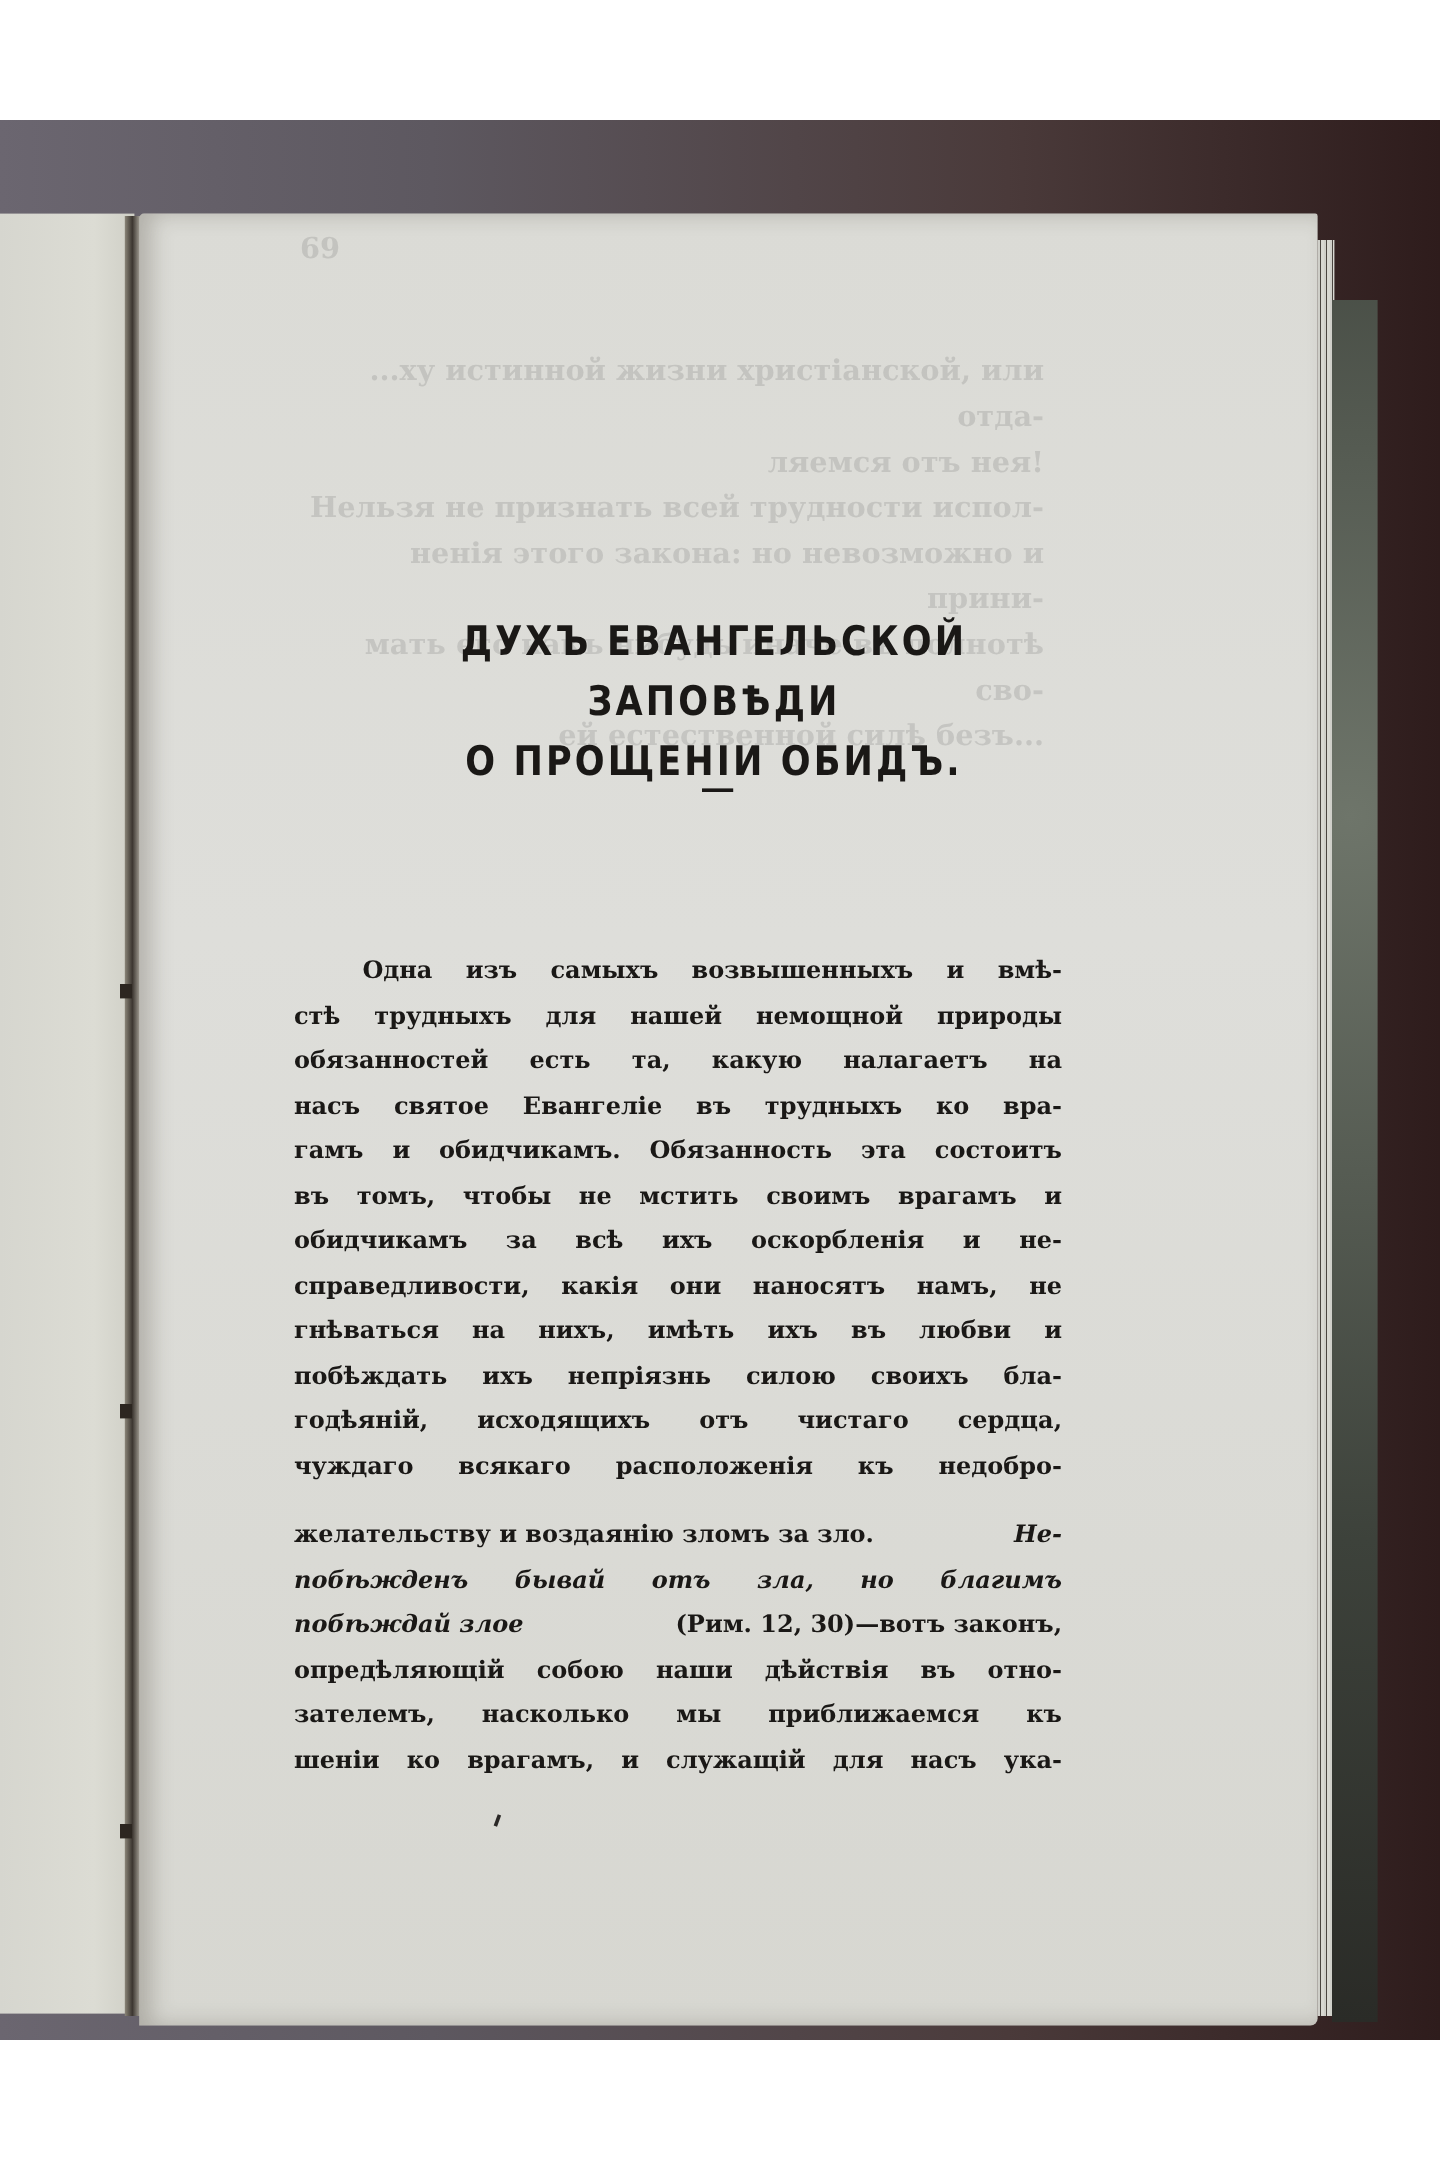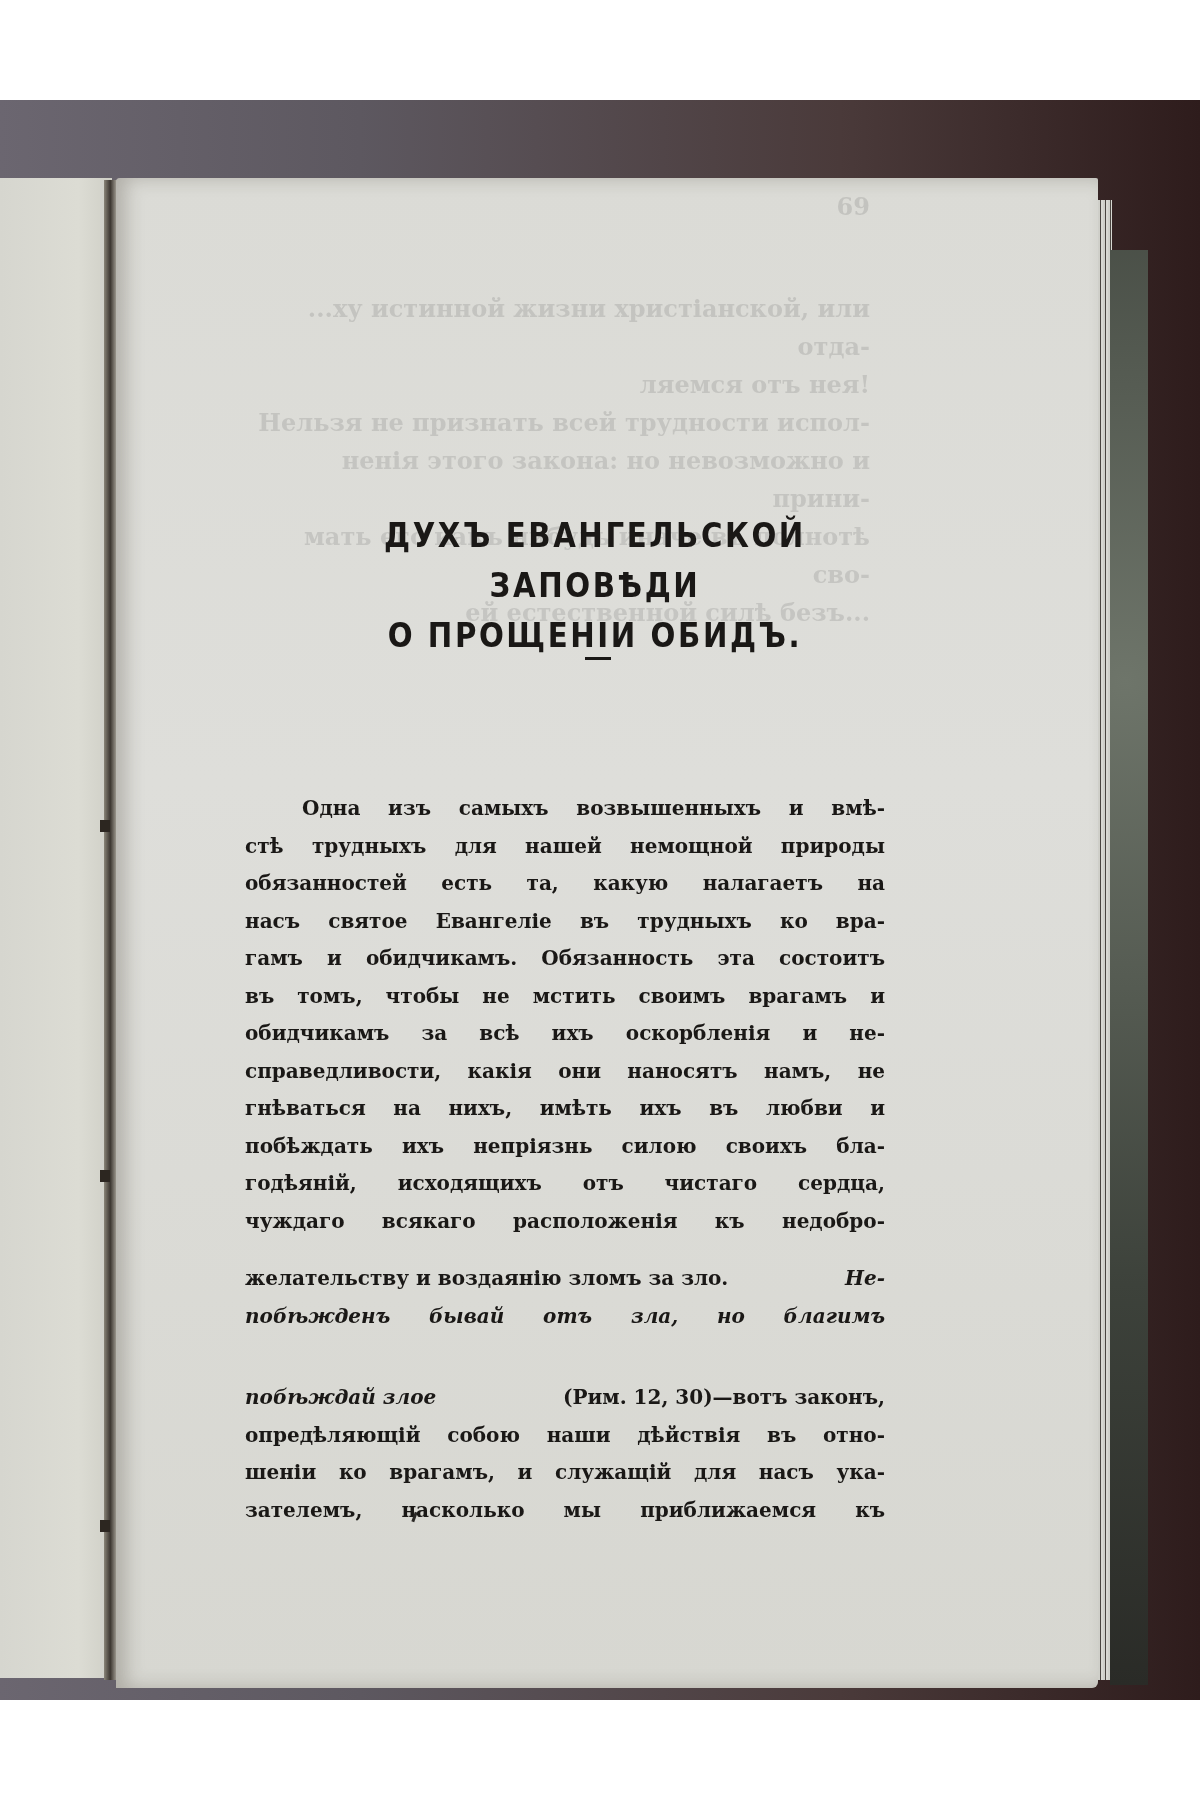--- a/index.html
+++ b/index.html
@@ -81,21 +81,21 @@
   <div class="left-page"></div>
   <div class="gutter"></div>
   <div class="right-page"></div>
   <div class="page-stack"></div>
   <div class="cover-edge"></div>
   <div class="spine-nicks" style="top:720px"></div>
   <div class="spine-nicks" style="top:1070px"></div>
   <div class="spine-nicks" style="top:1420px"></div>
 </div>
 
-<div class="bleed-through" style="top:188px;text-align:right;width:620px">69</div>
+<div class="bleed-through" style="top:188px;text-align:left;width:620px">69</div>
 <div class="bleed-through" style="top:290px">
   <div>...ху истинной жизни христіанской, или отда-</div>
   <div>ляемся отъ нея!</div>
   <div>Нельзя не признать всей трудности испол-</div>
   <div>ненія этого закона: но невозможно и прини-</div>
   <div>мать его какъ нибудь иначе въ полнотѣ сво-</div>
   <div>ей естественной силѣ безъ...</div>
 </div>
 
 <div class="content">
@@ -116,23 +116,23 @@
     <span class="line">справедливости, какія они наносятъ намъ, не</span>
     <span class="line">гнѣваться на нихъ, имѣть ихъ въ любви и</span>
     <span class="line">побѣждать ихъ непріязнь силою своихъ бла-</span>
     <span class="line">годѣяній, исходящихъ отъ чистаго сердца,</span>
     <span class="line">чуждаго всякаго расположенія къ недобро-</span>
     <span class="line" style="display:flex;justify-content:space-between;margin-top:20px;">
       <span>желательству и воздаянію зломъ за зло.</span>
       <span class="it">Не-</span>
     </span>
     <span class="line it">побѣжденъ бывай отъ зла, но благимъ</span>
-    <span class="line" style="display:flex;justify-content:space-between;margin-top:44px;">
+    <span class="line" style="display:flex;justify-content:space-between;">
       <span class="it">побѣждай злое</span>
       <span>(Рим. 12, 30)—вотъ законъ,</span>
     </span>
     <span class="line">опредѣляющій собою наши дѣйствія въ отно-</span>
+    <span class="line">зателемъ, насколько мы приближаемся къ</span>
     <span class="line">шеніи ко врагамъ, и служащій для насъ ука-</span>
-    <span class="line">зателемъ, насколько мы приближаемся къ</span>
   </div>
 </div>
 
 <div class="mark"></div>
 
 </body></html>

